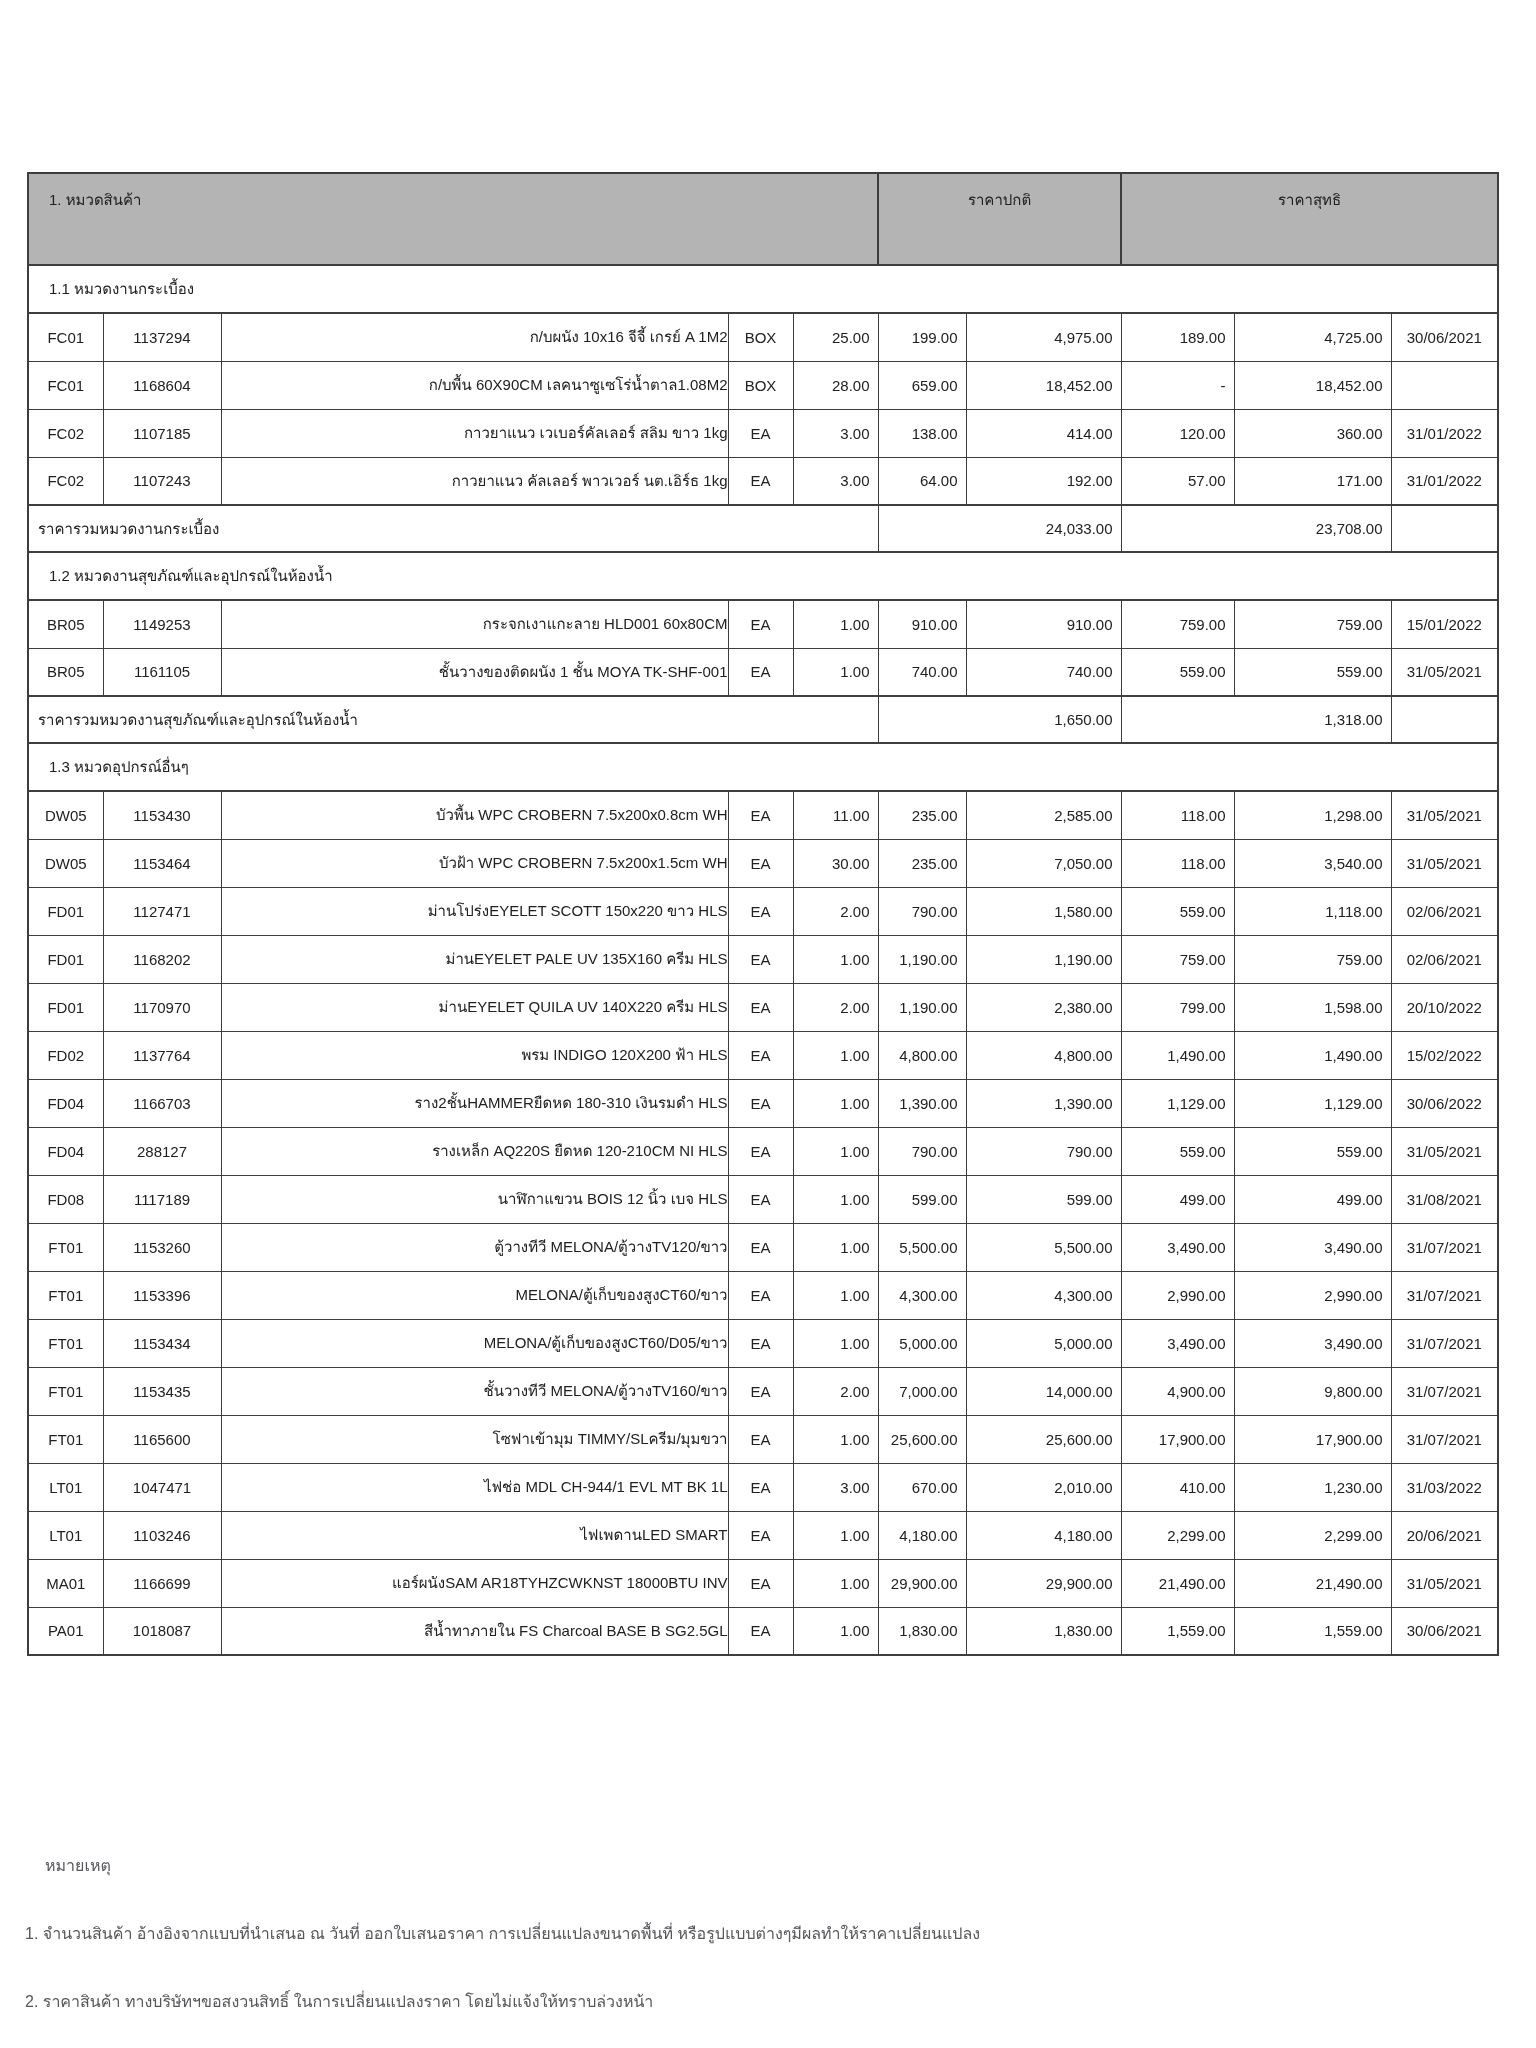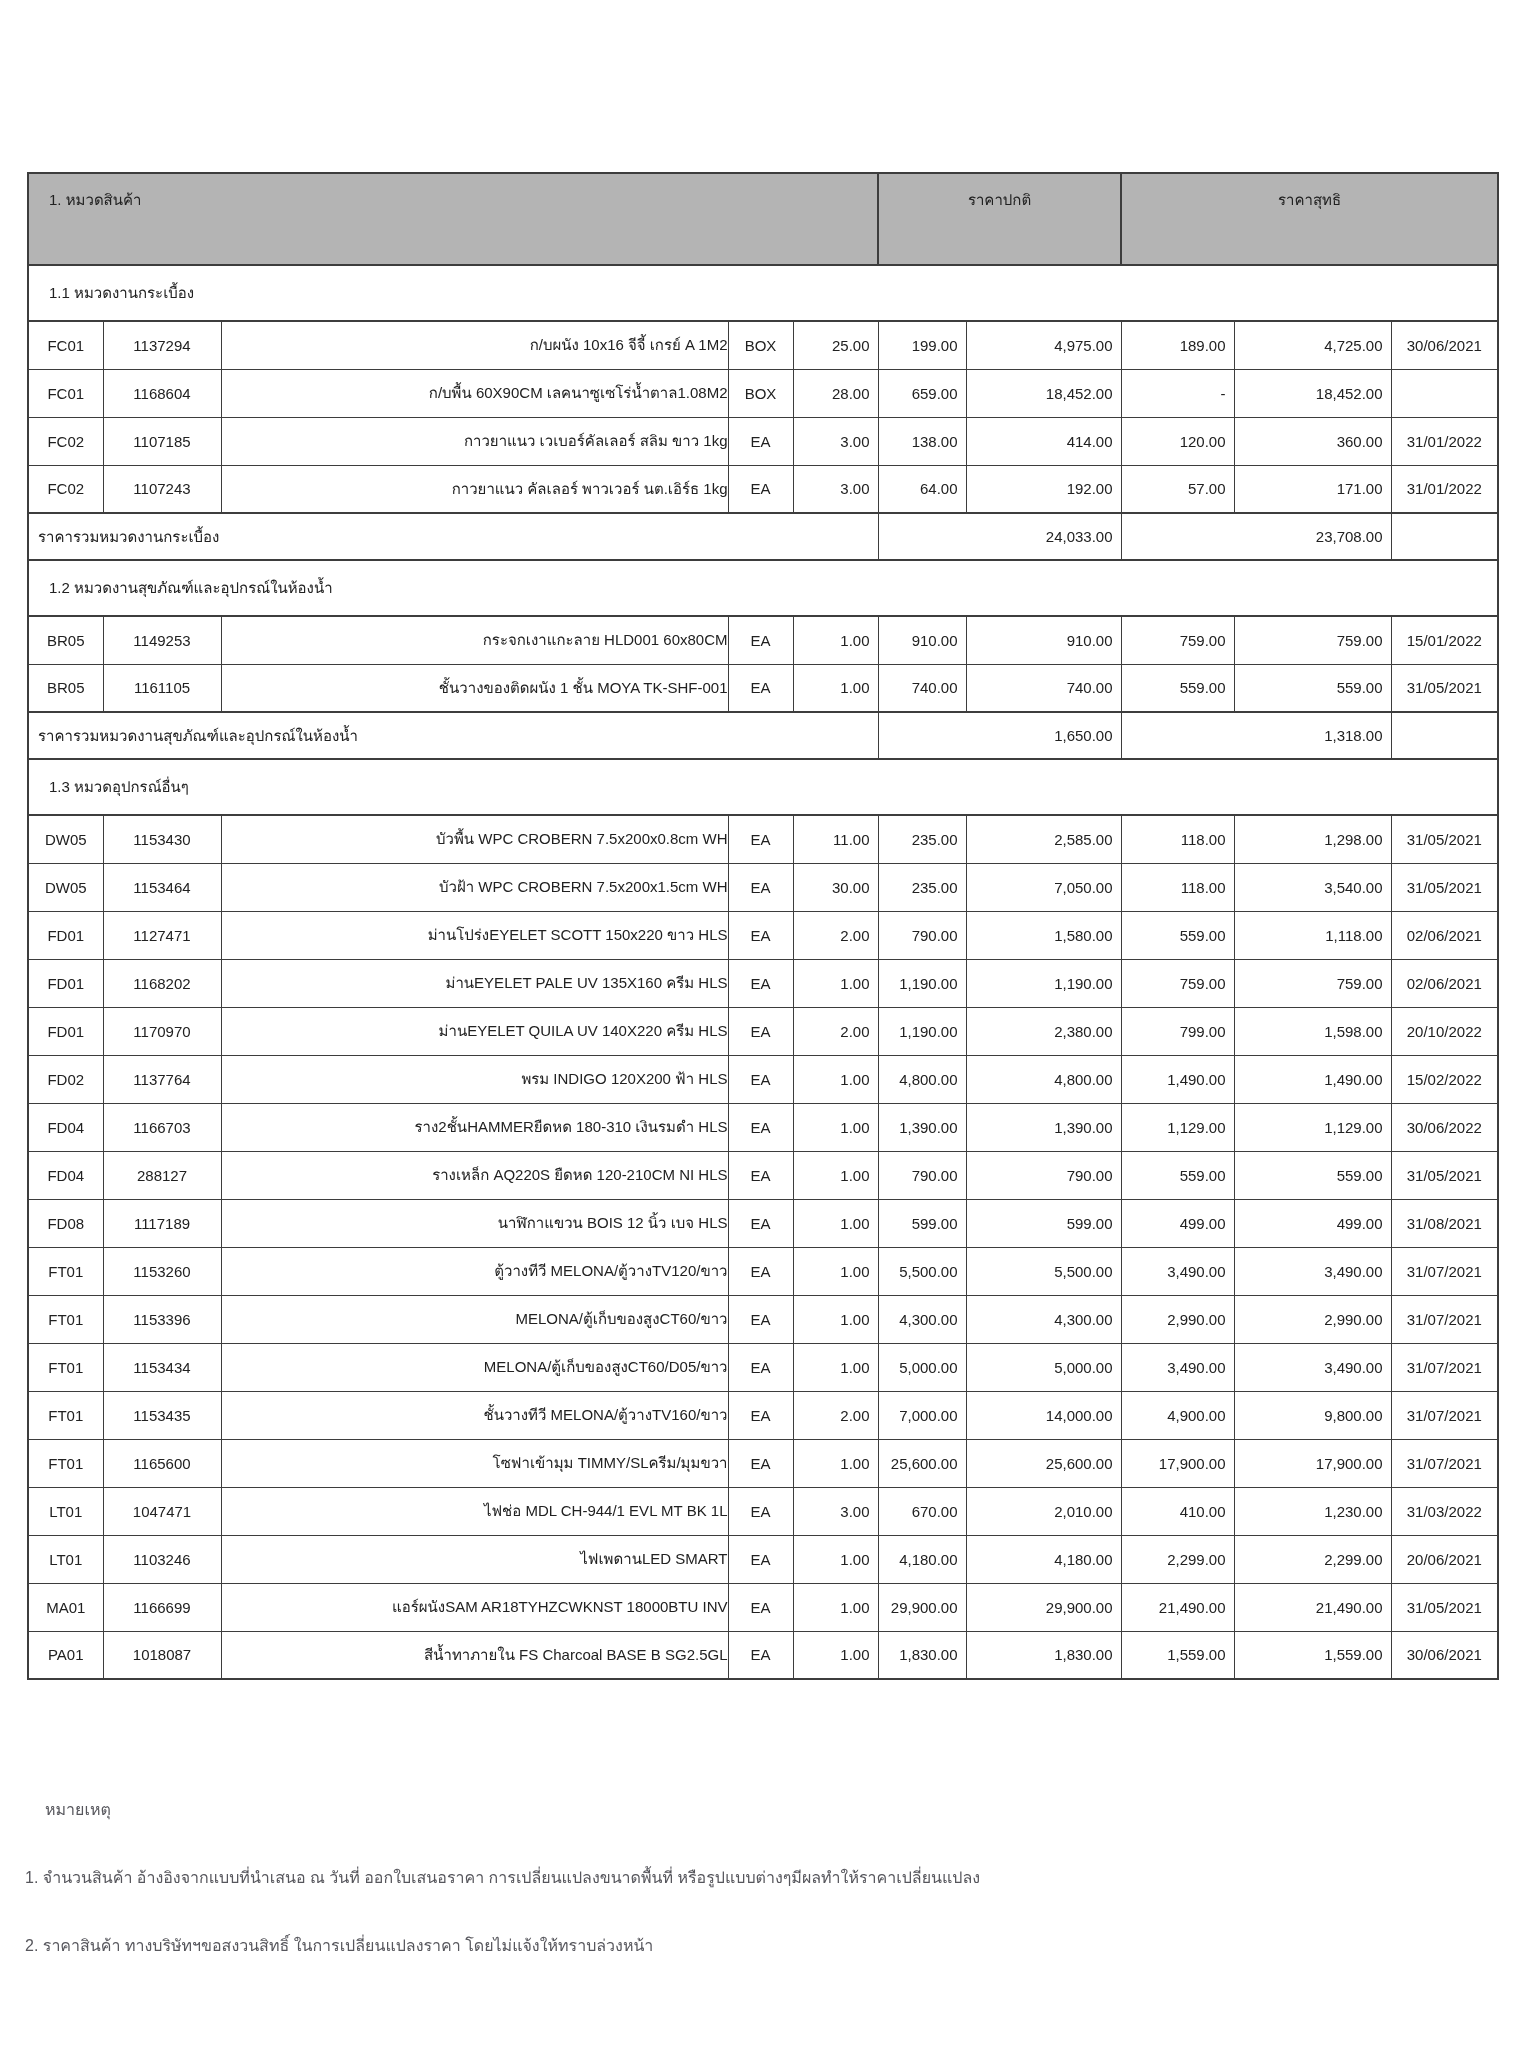--- a/index.html
+++ b/index.html
@@ -37,35 +37,35 @@
   th.band-group{text-align:center;padding-top:14px;}
   
   tr.head-row th{
     height:106px;vertical-align:top;text-align:center;
     font-weight:normal;padding-top:9px;
     white-space:pre-line;line-height:1.85;
     border-bottom:2px solid var(--border);
   }
   
   tr.section-row td{
-    height:56px;border-top:2px solid var(--border);border-bottom:2px solid var(--border);
+    height:48px;border-top:2px solid var(--border);border-bottom:2px solid var(--border);
     text-align:left;padding-left:20px;vertical-align:middle;
   }
   tr.item-row td{height:48px;vertical-align:middle;}
   tr.summary-row td{
     height:47px;vertical-align:middle;
     border-top:2px solid var(--border);border-bottom:2px solid var(--border);padding-left:9px;
   }
   td.c-left{text-align:right;padding-left:24px;}
   td.c-center{text-align:center;}
   td.c-right{text-align:right;padding-right:8px;}
   td.c-date{text-align:center;}
   td.summary-label{text-align:left;padding-left:20px;}
   
-  .notes{position:absolute;left:0;top:1796px;width:1500px;color:var(--note);font-size:16px;}
+  .notes{position:absolute;left:0;top:1852px;width:1500px;color:var(--note);font-size:16px;}
   .notes-heading{margin-left:45px;line-height:28px;}
   .note-line{margin-left:25px;line-height:28px;margin-top:40px;}
 </style>
 </head>
 <body>
 
 <div class="page">
 
   <table class="quote">
     <colgroup>

